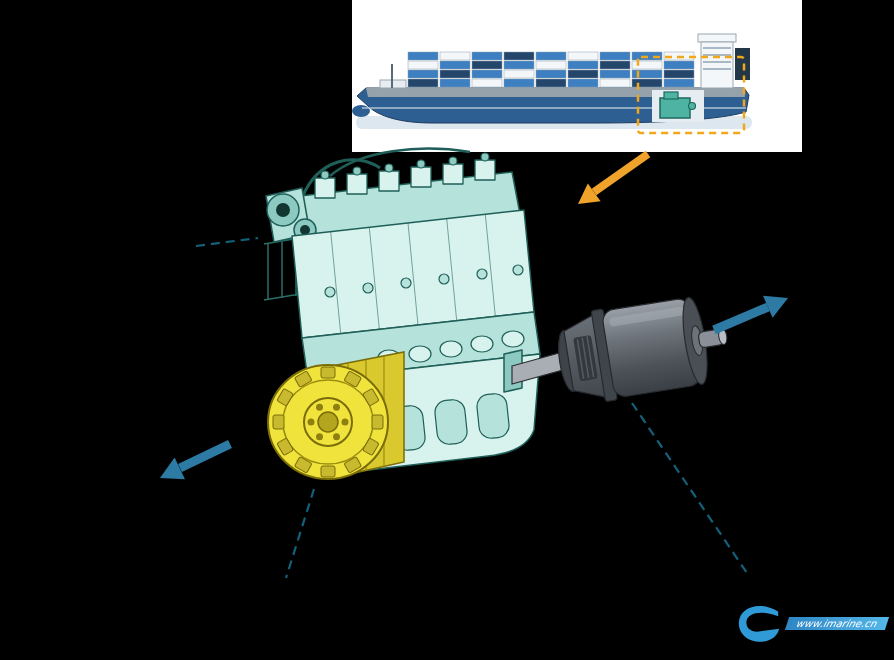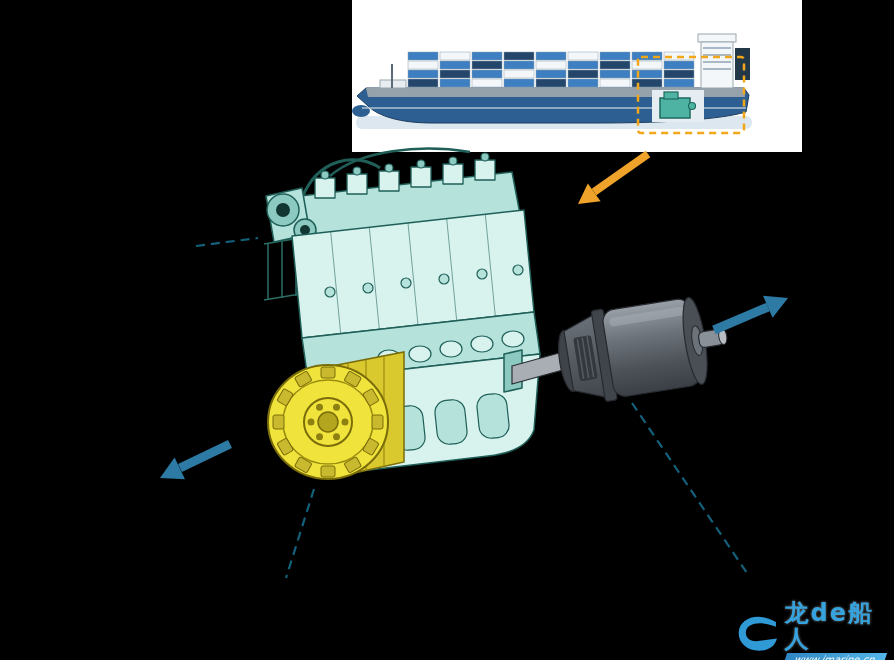--- a/index.html
+++ b/index.html
@@ -245,20 +245,19 @@
     <line x1="230" y1="444" x2="180" y2="468" stroke="#2d7ba4" stroke-width="9"></line>
     <polygon points="160,478 174.6,457.6 185,479.2" fill="#2d7ba4"></polygon>
   </g>
 </svg>
 
 <div class="watermark">
   <svg width="46" height="46" viewBox="0 0 48 48">
     <path d="M44 12 C 24 0, 4 8, 3 23 C 2 37, 16 46, 31 43 C 40 41, 44 35, 45 30 L 22 33 C 14 33, 10 28, 11 22 C 12 14, 26 10, 44 17 Z" fill="#2f9ad6"></path>
   </svg>
   <div class="wm-text">
-    <div class="wm-brand">龙de船人</div>
     <div class="wm-banner">
       <span>www.imarine.cn</span>
     </div>
   </div>
 </div>
 
 </div>
 
 </body></html>

